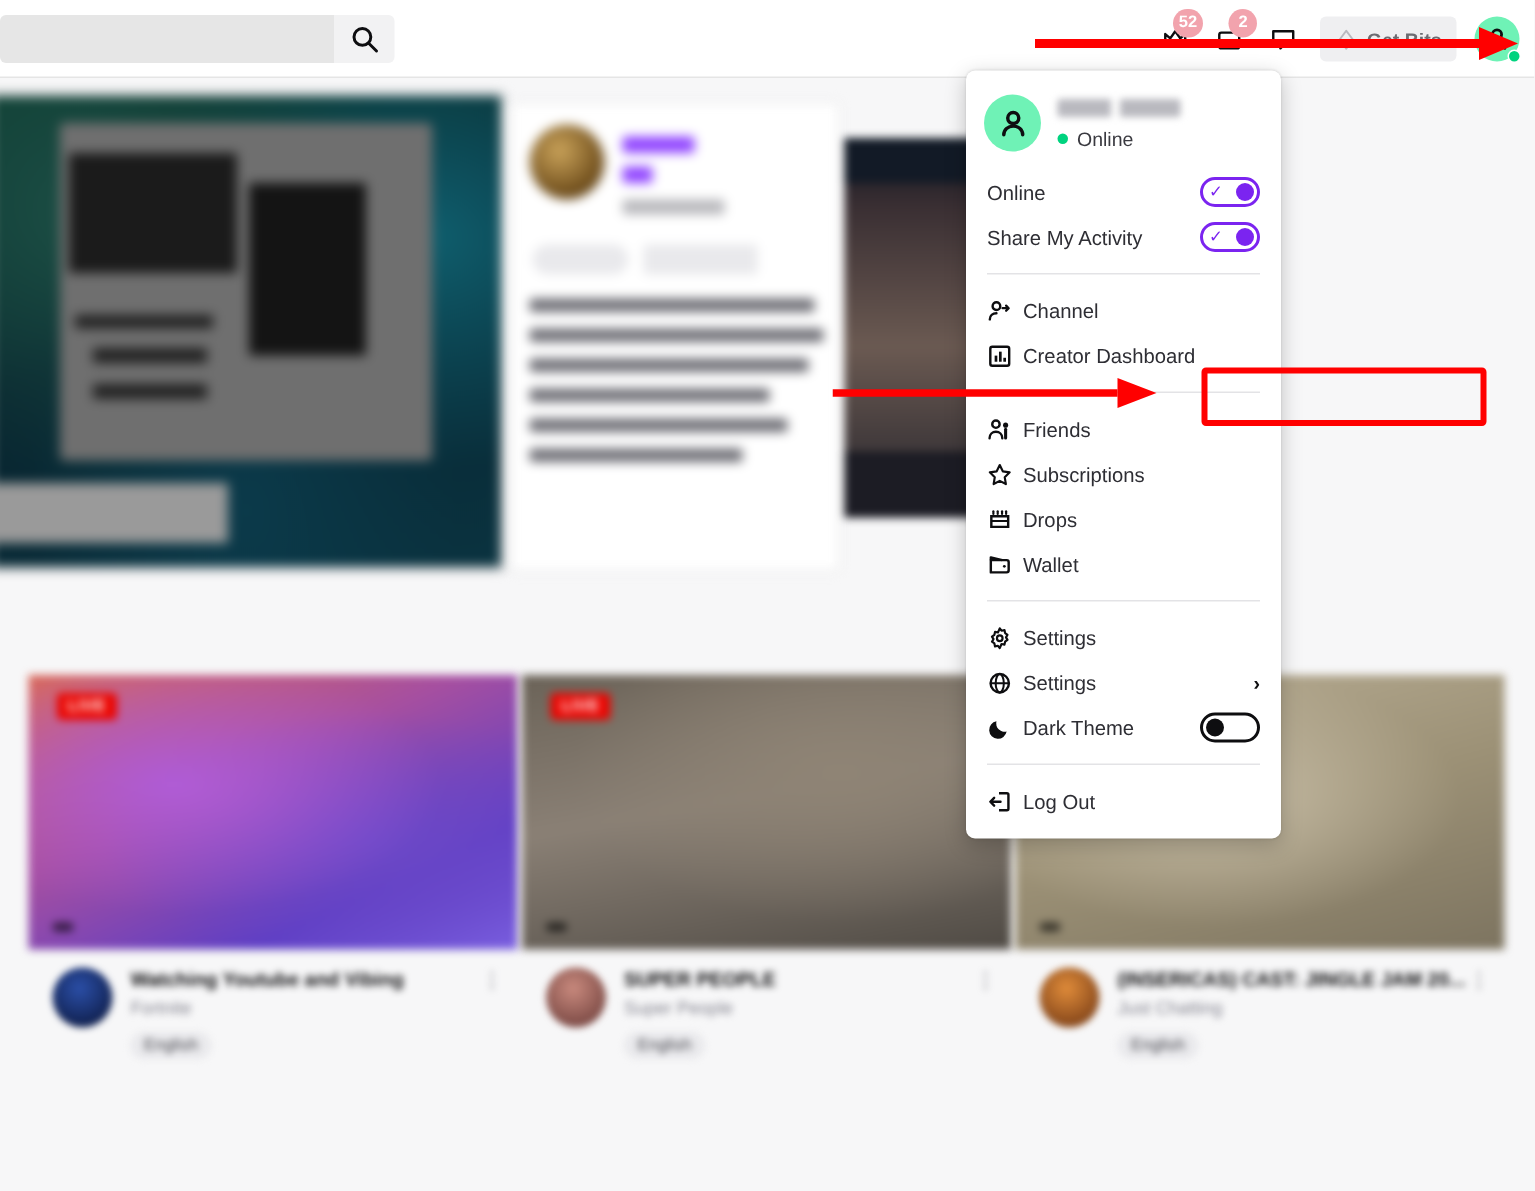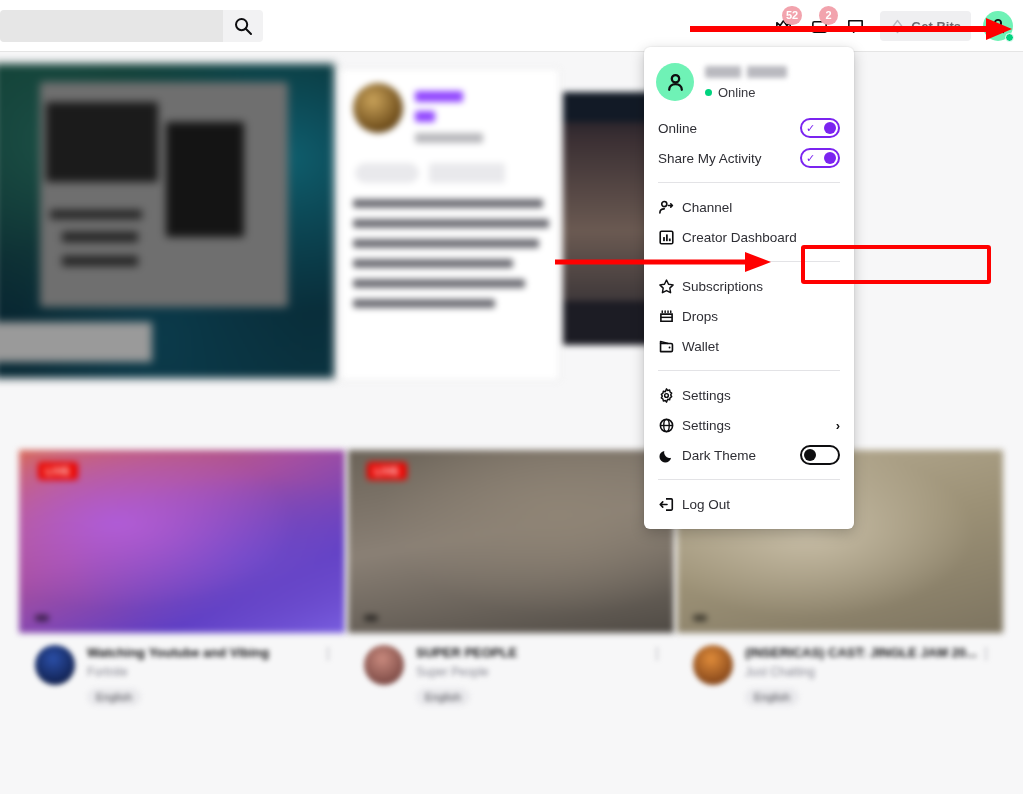--- a/index.html
+++ b/index.html
@@ -394,20 +394,31 @@
             <rect x="9.4" y="6.4" width="2.1" height="7.9"></rect>
             <rect x="12.8" y="11.2" width="2.1" height="3.1"></rect>
           </g>
         </svg>
       </span>
       <span class="mi-label">Creator Dashboard</span>
     </div>
 
     <div class="menu-divider"></div>
 
+    <div class="menu-item">
+      <span class="mi-ico">
+        <svg width="17" height="17" viewBox="0 0 20 20">
+          <circle cx="7" cy="5.6" r="2.9" fill="none" stroke="#0e0e10" stroke-width="1.9"></circle>
+          <path d="M2 16.6c0-3 2.2-5 5-5s5 2 5 5" fill="none" stroke="#0e0e10" stroke-width="1.9" stroke-linecap="round"></path>
+          <circle cx="14.6" cy="6.4" r="2" fill="#0e0e10"></circle>
+          <path d="M14.6 9.6v6.8" stroke="#0e0e10" stroke-width="2.4" stroke-linecap="round"></path>
+        </svg>
+      </span>
+      <span class="mi-label">Friends</span>
+    </div>
 
     <div class="menu-item">
       <span class="mi-ico">
         <svg width="17" height="17" viewBox="0 0 20 20">
           <path d="M10 2.4l2.4 4.9 5.4.8-3.9 3.8.9 5.4-4.8-2.5-4.8 2.5.9-5.4L2.2 8.1l5.4-.8z" fill="none" stroke="#0e0e10" stroke-width="1.7" stroke-linejoin="round"></path>
         </svg>
       </span>
       <span class="mi-label">Subscriptions</span>
     </div>
 

